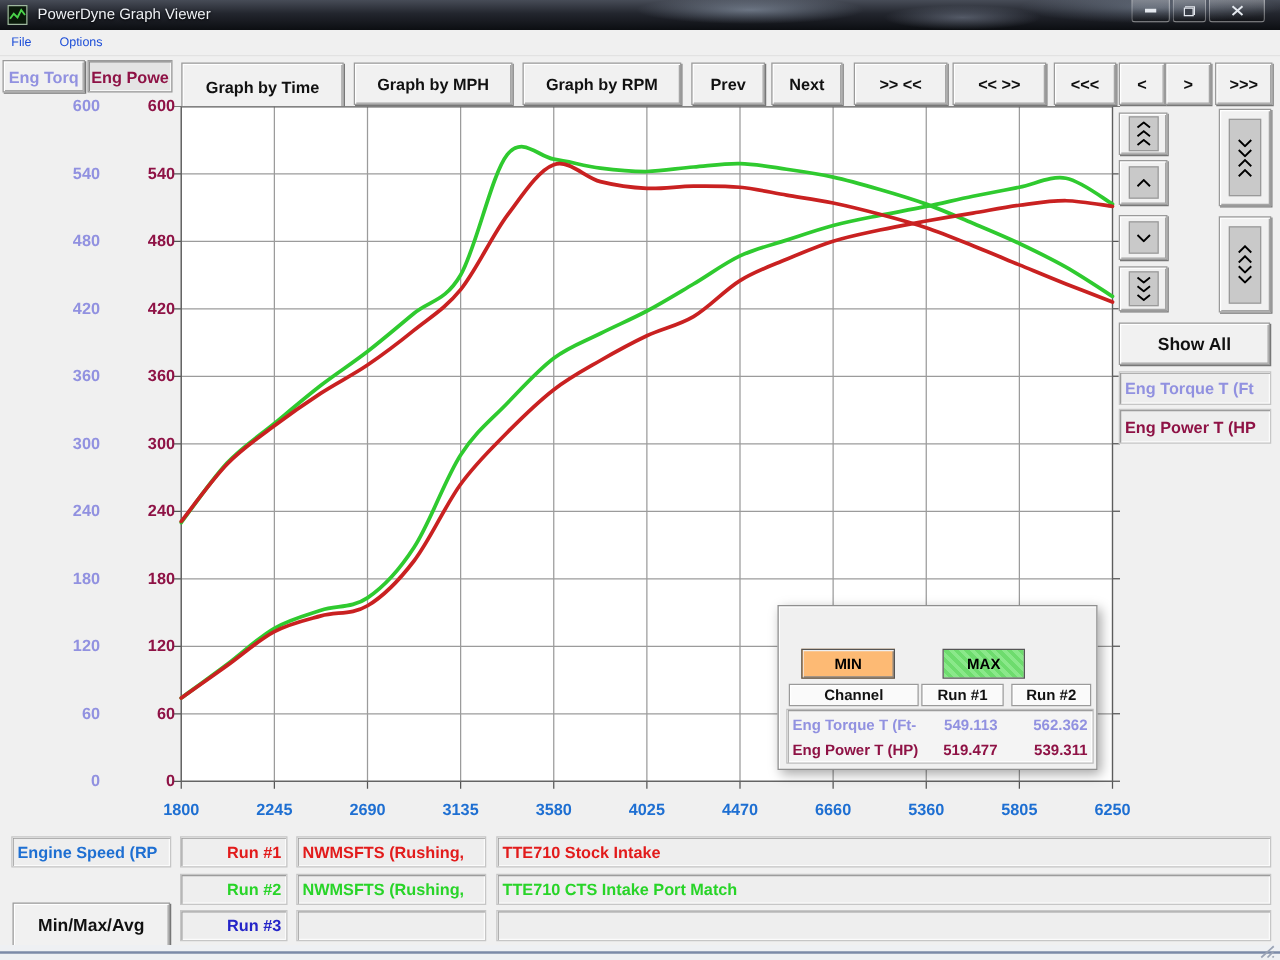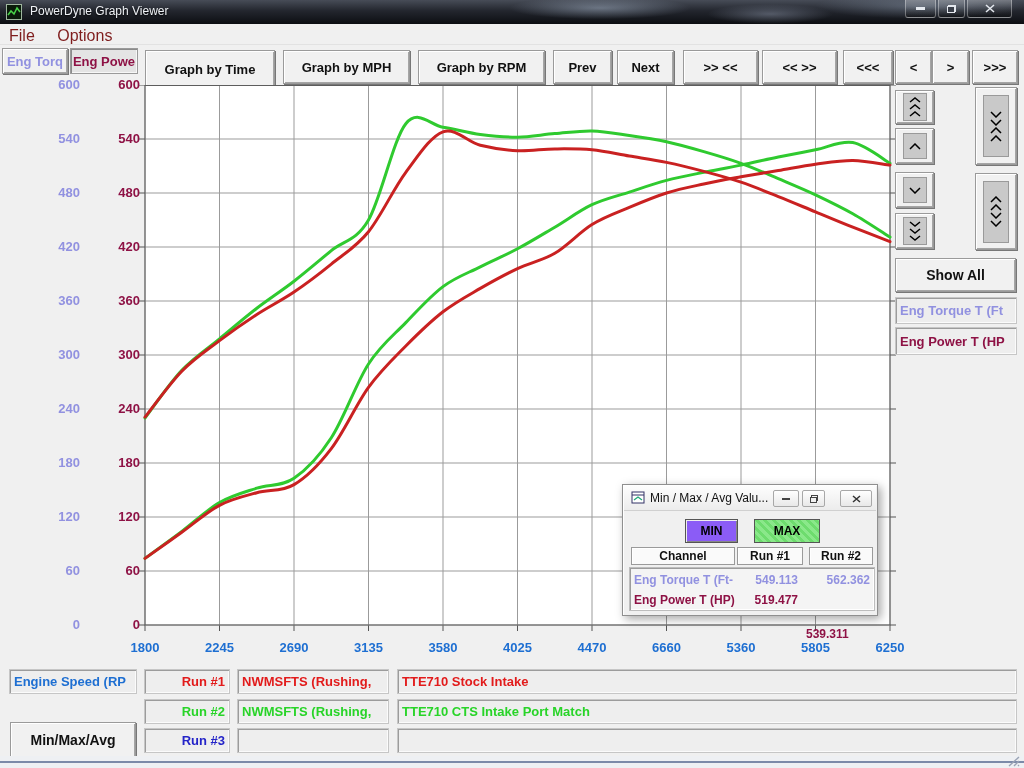--- a/index.html
+++ b/index.html
@@ -18,21 +18,21 @@
     text-shadow:0 1px 2px #000;white-space:nowrap;}
   .winbtn{position:absolute;top:0;height:18px;border:1px solid rgba(255,255,255,.35);border-top:none;
     border-radius:0 0 3px 3px;box-sizing:border-box;display:flex;align-items:center;justify-content:center;
     background:linear-gradient(180deg,rgba(255,255,255,.25),rgba(255,255,255,.07) 45%,rgba(0,0,0,.3));}
   .glyph-bar{width:9px;height:3px;background:#e4e8ee;}
   .glyph-restore{position:relative;width:9px;height:8px;}
   .glyph-restore .r1{position:absolute;right:0;top:0;width:6px;height:5px;border:1px solid #e4e8ee;}
   .glyph-restore .r2{position:absolute;left:0;bottom:0;width:6px;height:5px;border:1px solid #e4e8ee;background:#3a3f49;}
   
   .menubar{position:absolute;left:0;top:24px;width:1024px;height:20px;background:#f0f0f0;border-bottom:1px solid #e2e2e2;}
-  .menu-item{display:inline-block;padding:3px 9px 0 9px;font-size:16px;color:#7f1d1d;height:17px;}
+  .menu-item{display:inline-block;padding:3px 9px 0 9px;font-size:10px;color:#1d4ed8;height:17px;}
   
   .btn3d{position:absolute;background:#f1f1f1;border:1px solid #9a9a9a;box-sizing:border-box;
     box-shadow:inset 1px 1px 0 #ffffff,inset -1px -1px 0 #a5a5a5,1px 1px 0 #777;
     font-weight:bold;font-size:13px;color:#111;display:flex;align-items:center;justify-content:center;
     white-space:nowrap;overflow:hidden;}
   .pressed{background:#e4e4e4;box-shadow:inset 1px 1px 0 #8b8b8b,inset -1px -1px 0 #f7f7f7;}
   .field{position:absolute;background:#eeeeee;border:1px solid #c6c6c6;box-sizing:border-box;
     box-shadow:inset 1px 1px 0 #9c9c9c,inset -1px -1px 0 #fbfbfb;
     font-weight:bold;font-size:13px;display:flex;align-items:center;padding:0 4px;
     white-space:nowrap;overflow:hidden;}
@@ -296,54 +296,32 @@
       <svg width="14" height="7">
           <polyline points="2,1 7,6 12,1" fill="none" stroke="#000" stroke-width="1.5"></polyline>
         </svg>
     </div>
   </div>
   <div class="btn3d" style="left:895px;top:258px;width:121px;height:34px;font-size:14px;">Show All</div>
   <div class="field c-torque" style="left:895px;top:297px;width:122px;height:27px;">Eng Torque T (Ft</div>
   <div class="field c-power" style="left:895px;top:327px;width:122px;height:28px;">Eng Power T (HP</div>
 
   <div class="dialog">
-    <div class="dlg-title">
-      <svg style="position:absolute;left:7px;top:5px;" width="14" height="13" viewBox="0 0 14 13">
-        <rect x="1" y="1" width="12" height="11" fill="#fff" stroke="#336" stroke-width="1"></rect>
-        <path d="M1,4 L13,4" stroke="#336" stroke-width="1"></path>
-        <path d="M3,9 L7,6 L11,9" stroke="#2a7" stroke-width="1.3" fill="none"></path>
-      </svg>
-      <span class="dlg-title-text">Min / Max / Avg Valu...</span>
-      <div class="dlg-btn" style="left:149px;width:26px;">
-        <span class="dlg-glyph-bar"></span>
-      </div>
-      <div class="dlg-btn" style="left:178px;width:23px;">
-        <span class="dlg-restore">
-            <span class="r1"></span>
-            <span class="r2"></span>
-          </span>
-      </div>
-      <div class="dlg-btn" style="left:216px;width:32px;">
-        <svg width="9" height="8" viewBox="0 0 9 8">
-            <path d="M1,1 L8,7 M8,1 L1,7" stroke="#333" stroke-width="1.5"></path>
-          </svg>
-      </div>
-    </div>
-    <div class="minmax-btn" style="left:18px;width:53px;background:#8b5cf6;box-shadow:inset 1px 1px 0 #eee, inset -1px -1px 0 #888;margin-left:44px;">MIN</div>
+    <div class="minmax-btn" style="left:18px;width:75px;background:#fdba74;box-shadow:inset 1px 1px 0 #eee, inset -1px -1px 0 #888;">MIN</div>
     <div class="minmax-btn" style="left:131px;width:66px;background:repeating-linear-gradient(45deg,#8ae88a 0 3px,#6edc6e 3px 6px);">MAX</div>
     <div class="hdr-cell" style="left:8px;width:104px;">Channel</div>
     <div class="hdr-cell" style="left:114px;width:66px;">Run #1</div>
     <div class="hdr-cell" style="left:186px;width:64px;">Run #2</div>
     <div class="rows-panel">
       <div class="dlg-cell c-torque" style="left:4px;top:4px;width:102px;">Eng Torque T (Ft-</div>
       <div class="dlg-cell c-torque" style="left:104px;top:4px;width:64px;text-align:right;">549.113</div>
       <div class="dlg-cell c-torque" style="left:176px;top:4px;width:64px;text-align:right;">562.362</div>
       <div class="dlg-cell c-power" style="left:4px;top:24px;width:102px;">Eng Power T (HP)</div>
       <div class="dlg-cell c-power" style="left:104px;top:24px;width:64px;text-align:right;">519.477</div>
-      <div class="dlg-cell c-power" style="left:176px;top:24px;width:64px;text-align:left;margin-top:34px;">539.311</div>
+      <div class="dlg-cell c-power" style="left:176px;top:24px;width:64px;text-align:right;">539.311</div>
     </div>
   </div>
 
   <div class="field c-blue" style="left:9px;top:669px;width:128px;height:25px;">Engine Speed (RP</div>
   <div class="field right-align c-run1" style="left:144px;top:669px;width:86px;height:25px;">Run #1</div>
   <div class="field c-run1" style="left:237px;top:669px;width:152px;height:25px;">NWMSFTS (Rushing,</div>
   <div class="field c-run1" style="left:397px;top:669px;width:620px;height:25px;">TTE710 Stock Intake</div>
   <div class="field right-align c-run2" style="left:144px;top:699px;width:86px;height:25px;">Run #2</div>
   <div class="field c-run2" style="left:237px;top:699px;width:152px;height:25px;">NWMSFTS (Rushing,</div>
   <div class="field c-run2" style="left:397px;top:699px;width:620px;height:25px;">TTE710 CTS Intake Port Match</div>

